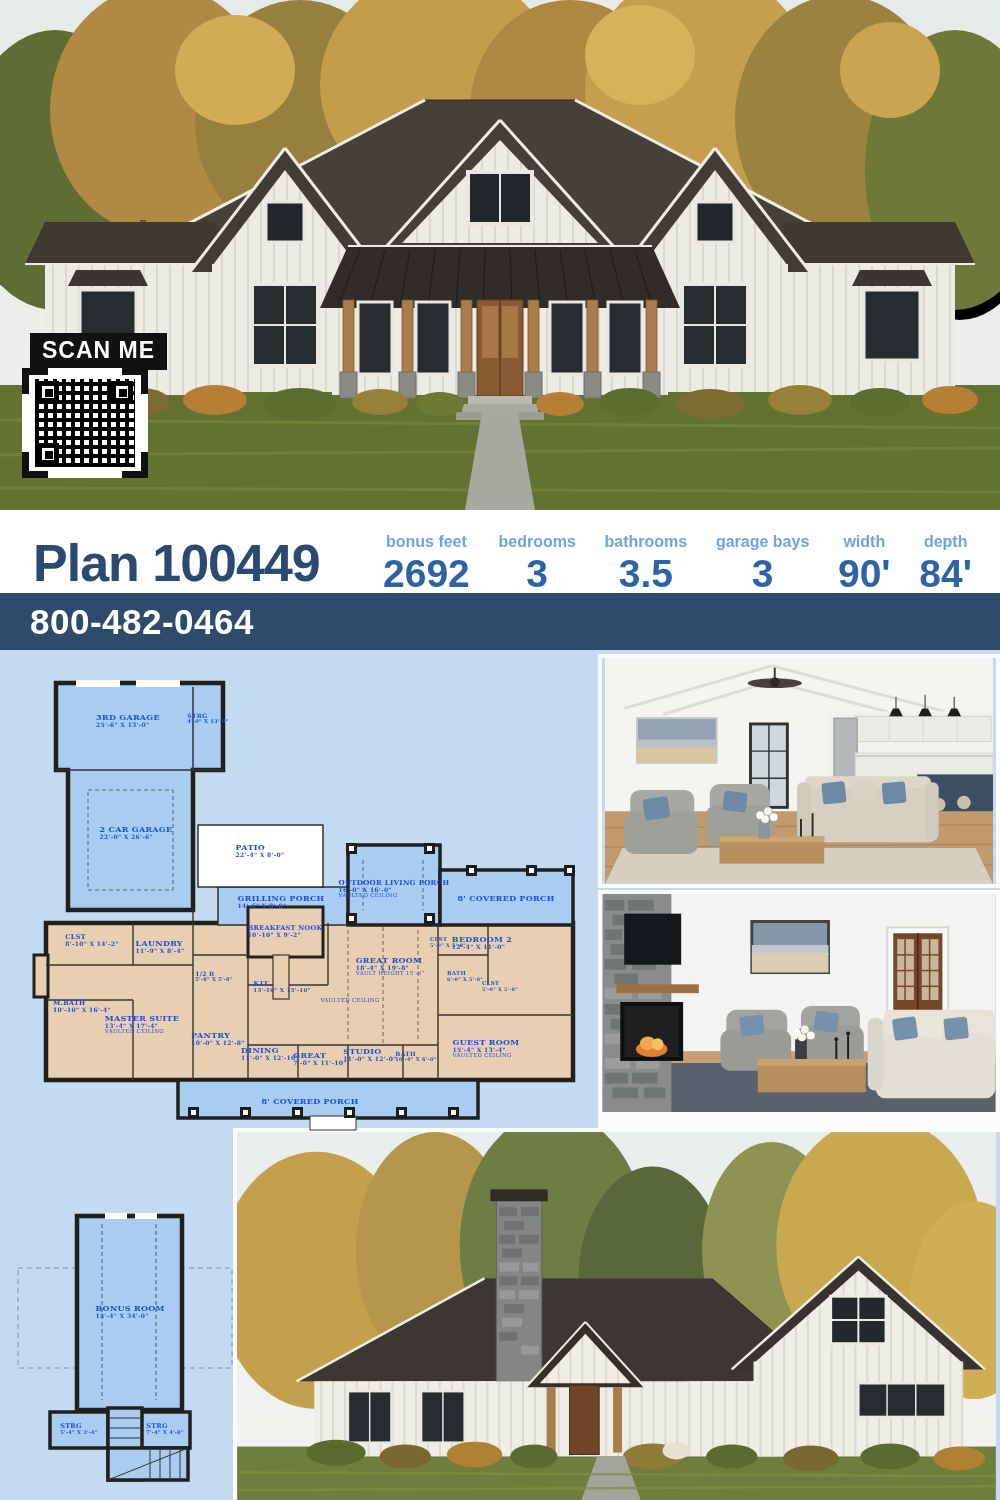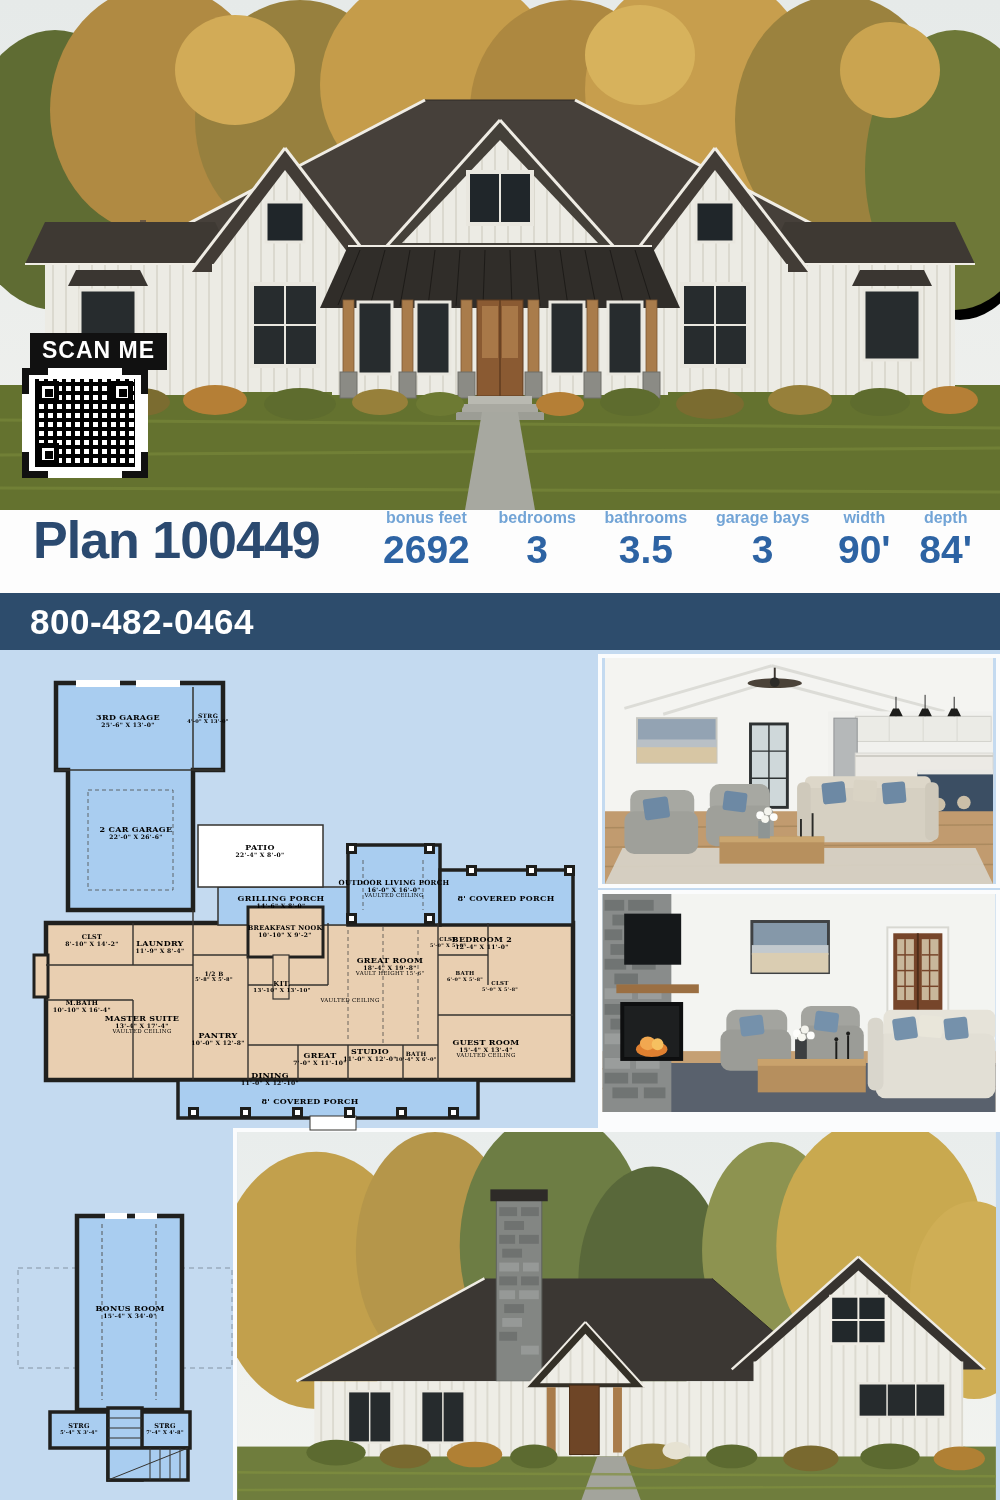--- a/index.html
+++ b/index.html
@@ -22,39 +22,39 @@
   #qrbox .br{right:-5px;bottom:-5px;border-left:none;border-top:none;}
   #qrpattern{position:absolute;left:8px;top:6px;width:100px;height:88px;
      background:
        repeating-linear-gradient(0deg,#000 0 4px,transparent 4px 9px),
        repeating-linear-gradient(90deg,#000 0 4px,#fff 4px 9px);}
   .finder{position:absolute;width:22px;height:22px;border:5px solid #000;background:#fff;}
   .finder:after{content:"";position:absolute;left:3px;top:3px;width:8px;height:8px;background:#000;}
   #qrpattern .f1{left:2px;top:2px;} #qrpattern .f2{right:2px;top:2px;} #qrpattern .f3{left:2px;bottom:2px;}
   
   #statsbar{position:absolute;left:0;top:510px;width:1000px;height:83px;background:#fdfdfd;
-            display:flex;align-items:flex-start;}
+            display:flex;align-items:flex-end;}
   #plan-title{color:#2b4a70;font-size:52px;font-weight:bold;letter-spacing:-1px;margin-left:33px;
               width:340px;}
   #stats{display:flex;flex:1;justify-content:space-between;padding:0 28px 0 10px;}
   .stat{text-align:center;line-height:1;}
   .stat .lbl{color:#72a4d6;font-size:16px;font-weight:bold;margin-bottom:4px;}
   .stat .val{color:#2d63a3;font-size:39px;font-weight:bold;}
   
   #brandbar{position:absolute;left:0;top:593px;width:1000px;height:57px;background:#2d4c6c;
             display:flex;align-items:center;justify-content:space-between;padding:0 30px;}
   #site{font-size:35px;font-weight:bold;color:#fff;letter-spacing:-0.5px;}
   #site .home{color:#a6cbf0;}
   #phone{font-size:35px;font-weight:bold;color:#fff;letter-spacing:0.5px;}
   
   #ff-title{position:absolute;left:248px;top:686px;color:#2a5ba7;font-size:38px;font-weight:bold;z-index:6;}
   #plan-wrap{position:absolute;left:18px;top:655px;width:575px;height:490px;z-index:5;}
   #plan-wrap svg{position:absolute;left:0;top:0;}
-  .rlabel{position:absolute;transform:translate(-50%,-50%);text-align:center;z-index:7;
-          font-family:"DejaVu Serif",serif;color:#000000;line-height:1.08;letter-spacing:0.3px;
+  .rlabel{position:absolute;transform:translate(-50%,-50%);text-align:left;z-index:7;
+          font-family:"DejaVu Serif",serif;color:#1d4ed8;line-height:1.08;letter-spacing:0.3px;
           white-space:nowrap;}
   .rname{font-size:8px;font-weight:bold;}
   .rdims{font-size:6px;font-weight:bold;}
   .rnote{font-size:5.5px;}
   
   #bonus-title{position:absolute;left:26px;top:1136px;width:200px;text-align:center;z-index:6;
                color:#2a5ba7;font-size:35px;font-weight:bold;line-height:1.0;}
   #bonus-wrap{position:absolute;left:10px;top:1200px;width:230px;height:295px;z-index:5;}
   #bonus-wrap svg{position:absolute;left:0;top:0;}
   
@@ -414,21 +414,21 @@
         <div class="rdims" style="font-size:5.5px">13'-10" X 13'-10"</div>
       </div>
     <div class="rlabel" style="left:372px;top:312px">
         <div class="rname">GREAT ROOM</div>
         <div class="rdims">18'-4" X 19'-8"</div>
         <div class="rnote">VAULT HEIGHT 15'-6"</div>
       </div>
     <div class="rlabel" style="left:332px;top:346px">
         <div class="rnote">VAULTED CEILING</div>
       </div>
-    <div class="rlabel" style="left:252px;top:424px">
+    <div class="rlabel" style="left:252px;top:399px">
         <div class="rname">DINING</div>
         <div class="rdims">11'-0" X 12'-10"</div>
       </div>
     <div class="rlabel" style="left:302px;top:404px">
         <div class="rname">GREAT</div>
         <div class="rdims">7'-0" X 11'-10"</div>
       </div>
     <div class="rlabel" style="left:352px;top:400px">
         <div class="rname">STUDIO</div>
         <div class="rdims">11'-0" X 12'-0"</div>

